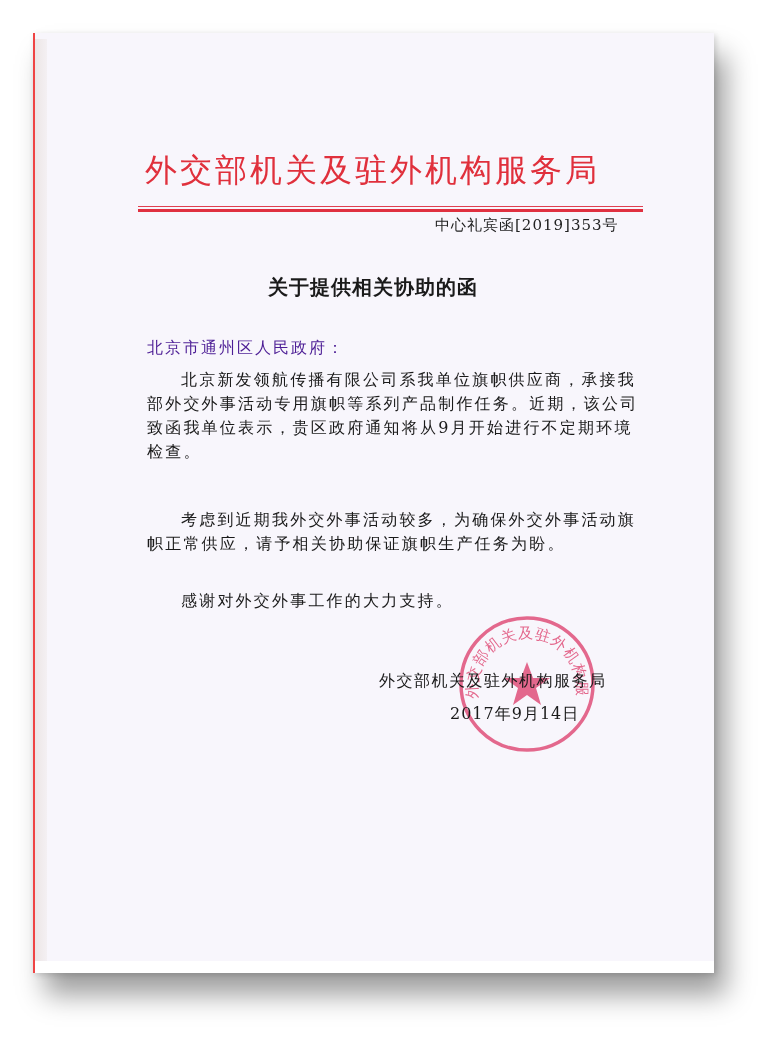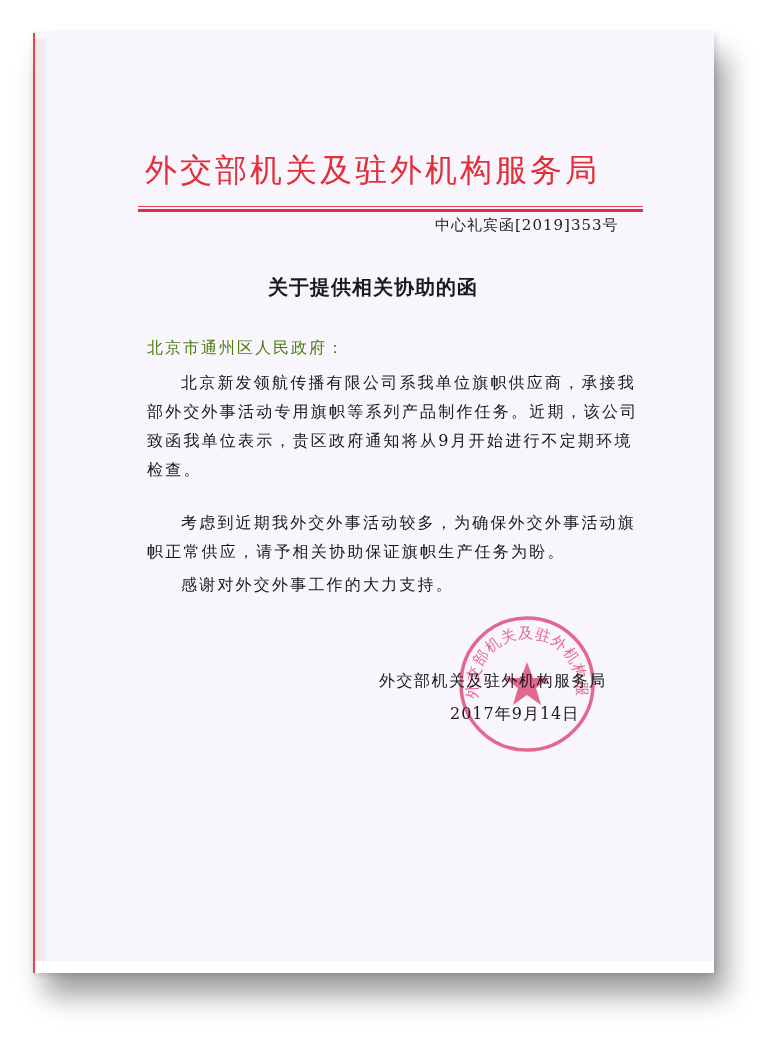--- a/index.html
+++ b/index.html
@@ -33,29 +33,29 @@
   }
   .doc-number {
     position:absolute; left:400px; top:183px; font-size:15px; color:#222; white-space:nowrap;
     letter-spacing:1px;
   }
   .doc-subject {
     position:absolute; left:233px; top:241px; font-size:20px; font-weight:bold; color:#1a1a1a;
     letter-spacing:1px; white-space:nowrap;
   }
   .recipient {
-    position:absolute; left:112px; top:305px; font-size:16px; color:#4d7c0f; letter-spacing:2px; white-space:nowrap;text-align:center;
+    position:absolute; left:112px; top:305px; font-size:16px; color:#4c1d95; letter-spacing:2px; white-space:nowrap;text-align:center;
   }
   .body-text {
     position:absolute; left:112px; width:500px; font-size:16px; color:#1a1a1a;
-    line-height:29px; letter-spacing:2.2px;
+    line-height:24px; letter-spacing:2.2px;
   }
   .p1 { top:335px; text-indent:34px; }
   .p2 { top:475px; text-indent:34px; }
-  .p3 { top:537px; text-indent:34px; }
+  .p3 { top:556px; text-indent:34px; }
   .signature-org {
     position:absolute; left:344px; top:638px; font-size:16px; color:#1a1a1a; letter-spacing:1.5px; white-space:nowrap; z-index:2;
   }
   .signature-date {
     position:absolute; left:406px; top:671px; font-size:16px; color:#1a1a1a; letter-spacing:1px; white-space:nowrap; z-index:2;margin-left:9px;
   }
   .seal {
     position:absolute; left:422px; top:581px; width:140px; height:140px; z-index:1; opacity:0.85;
   }
 </style>

